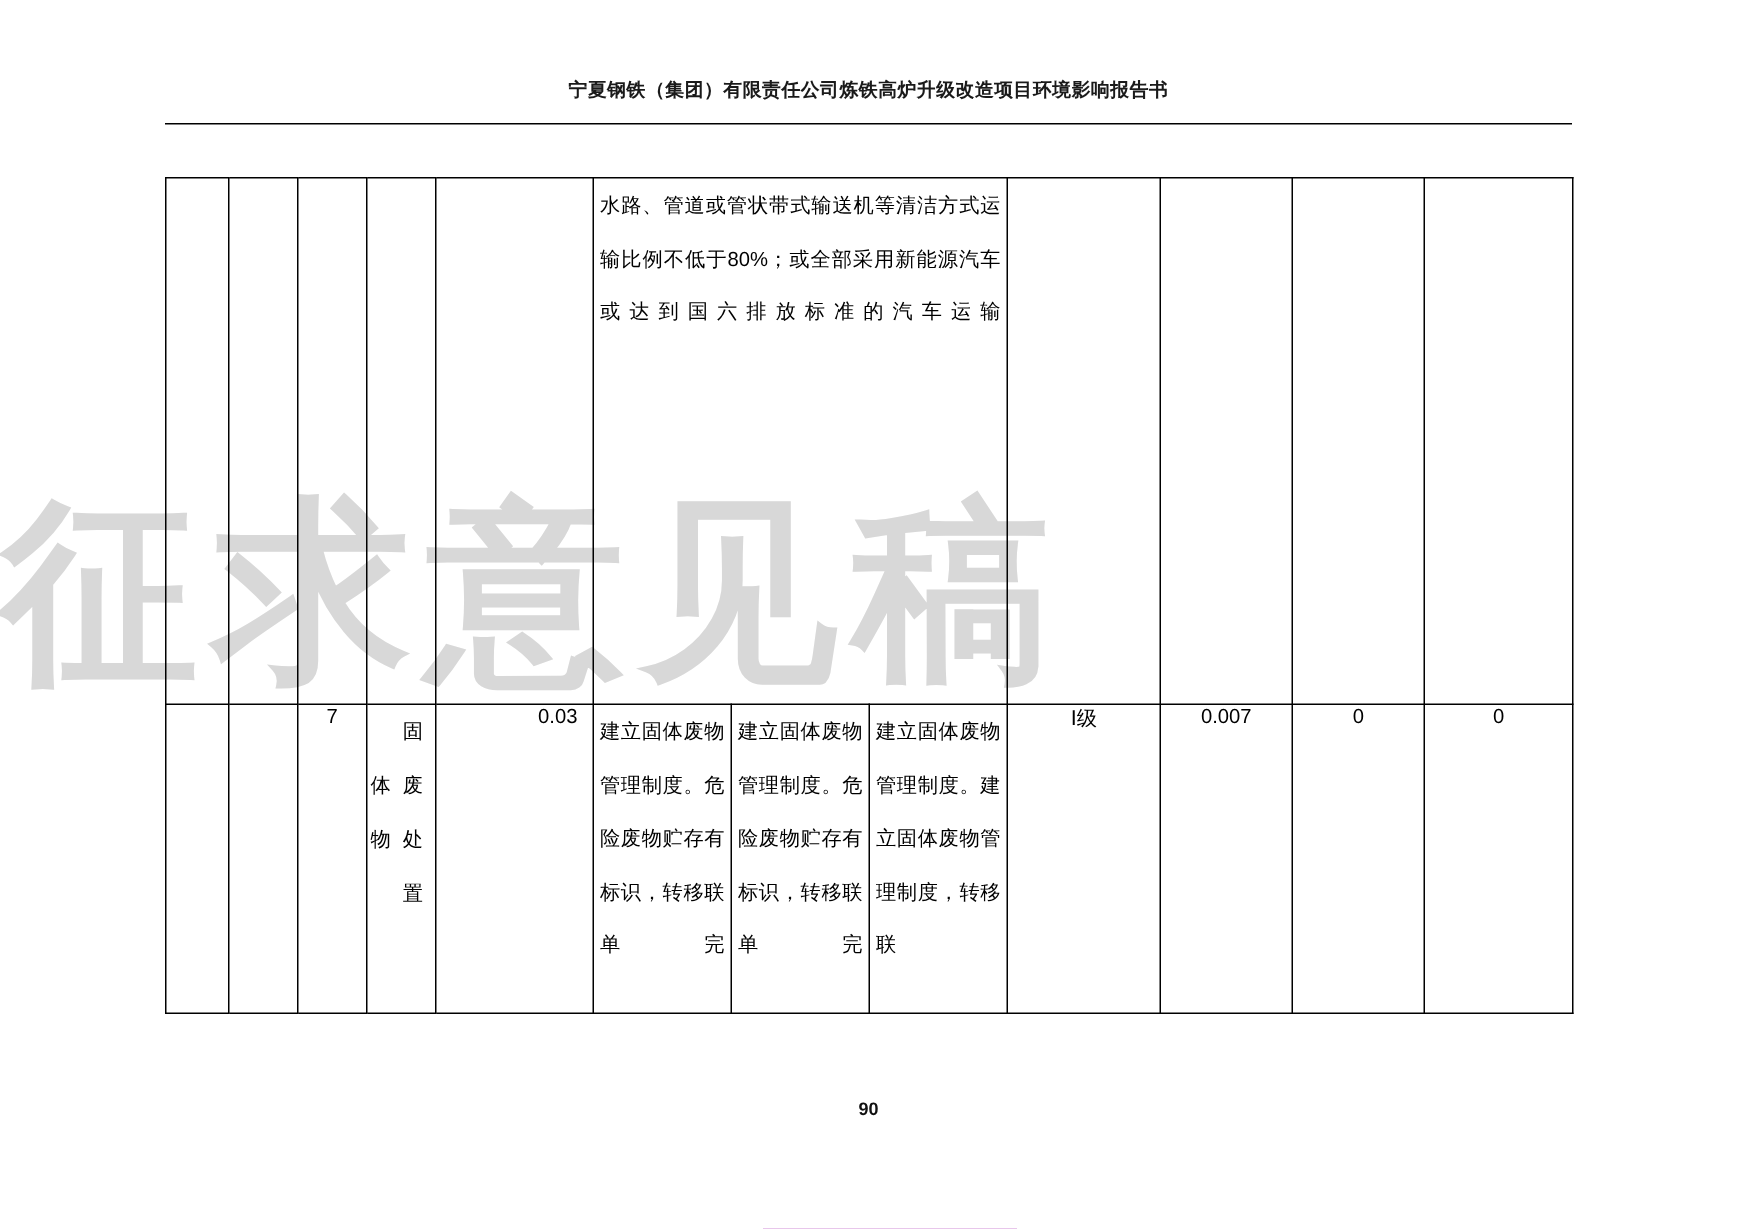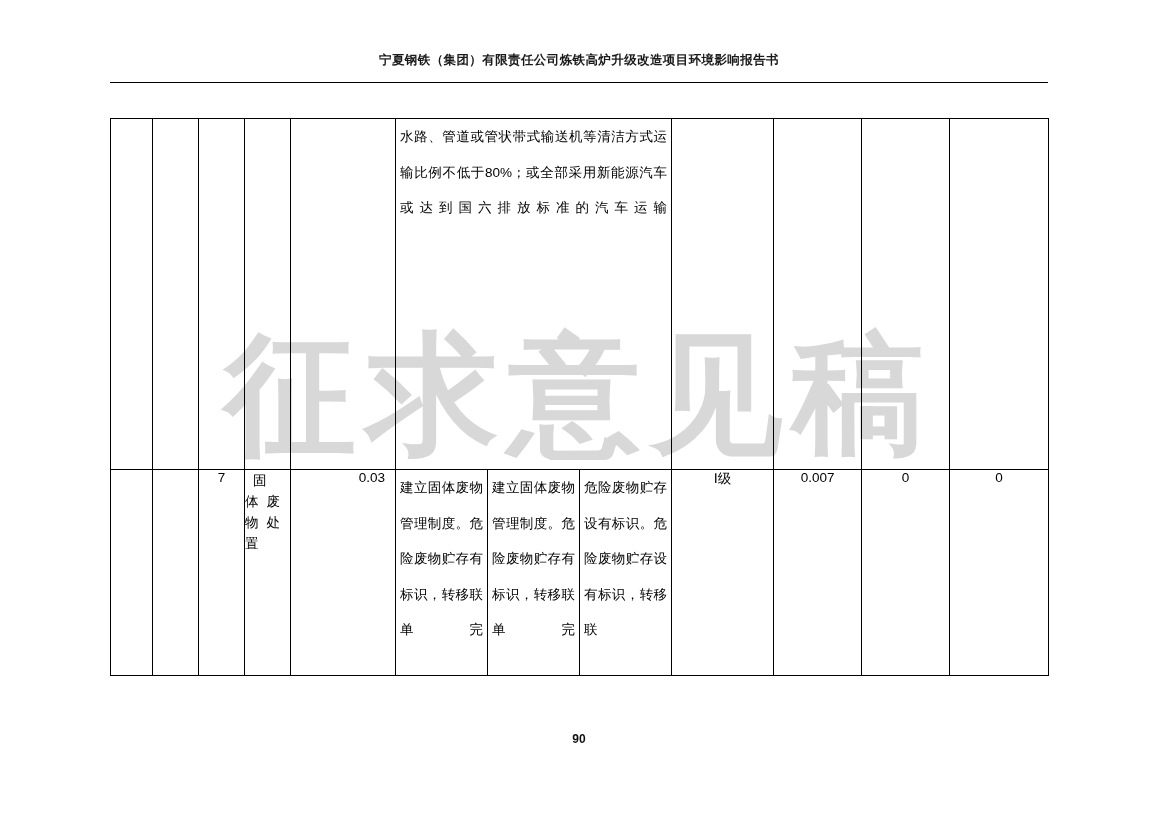--- a/index.html
+++ b/index.html
@@ -50,21 +50,20 @@
     height: 1px;
     background: #000000;
   }
 
   
   .watermark {
     position: absolute;
     left: 0;
     top: 330px;
     width: 1158px;
-    text-align: center;
     font-family: "Liberation Serif", serif;
     font-weight: bold;
     font-size: 132px;
     line-height: 1;
     color: #d8d8d8;
     letter-spacing: 10px;
     pointer-events: none;
     user-select: none;
     z-index: 5;
   }
@@ -108,22 +107,22 @@
     text-align: center;
     color: #000;
   }
   .pad-r {
     text-align: right;
     padding-right: 10px;
   }
   .spread2 {
     font-family: "Liberation Sans", sans-serif;
     font-size: 13.5px;
-    line-height: 21px;
-    text-align: left;
+    line-height: 36px;
+    text-align: right;
     letter-spacing: 8px;
     text-indent: 8px;
     color: #000;
   }
   .row-tall td { height: 350px; }
   .row-mid td { height: 205px; }
 
   .footer-num {
     position: absolute;
     left: 0;
@@ -192,21 +191,21 @@
           <td class="vcenter">
             <div class="num pad-r">0.03</div>
           </td>
           <td>
             <div class="cell-text">建立固体废物管理制度。危险废物贮存有标识，转移联单完</div>
           </td>
           <td>
             <div class="cell-text">建立固体废物管理制度。危险废物贮存有标识，转移联单完</div>
           </td>
           <td>
-            <div class="cell-text">危险废物贮存设有标识。危险废物贮存设有标识，转移联</div>
+            <div class="cell-text">建立固体废物管理制度。建立固体废物管理制度，转移联</div>
           </td>
           <td class="vcenter">
             <div class="num">Ⅰ级</div>
           </td>
           <td class="vcenter">
             <div class="num">0.007</div>
           </td>
           <td class="vcenter">
             <div class="num">0</div>
           </td>

